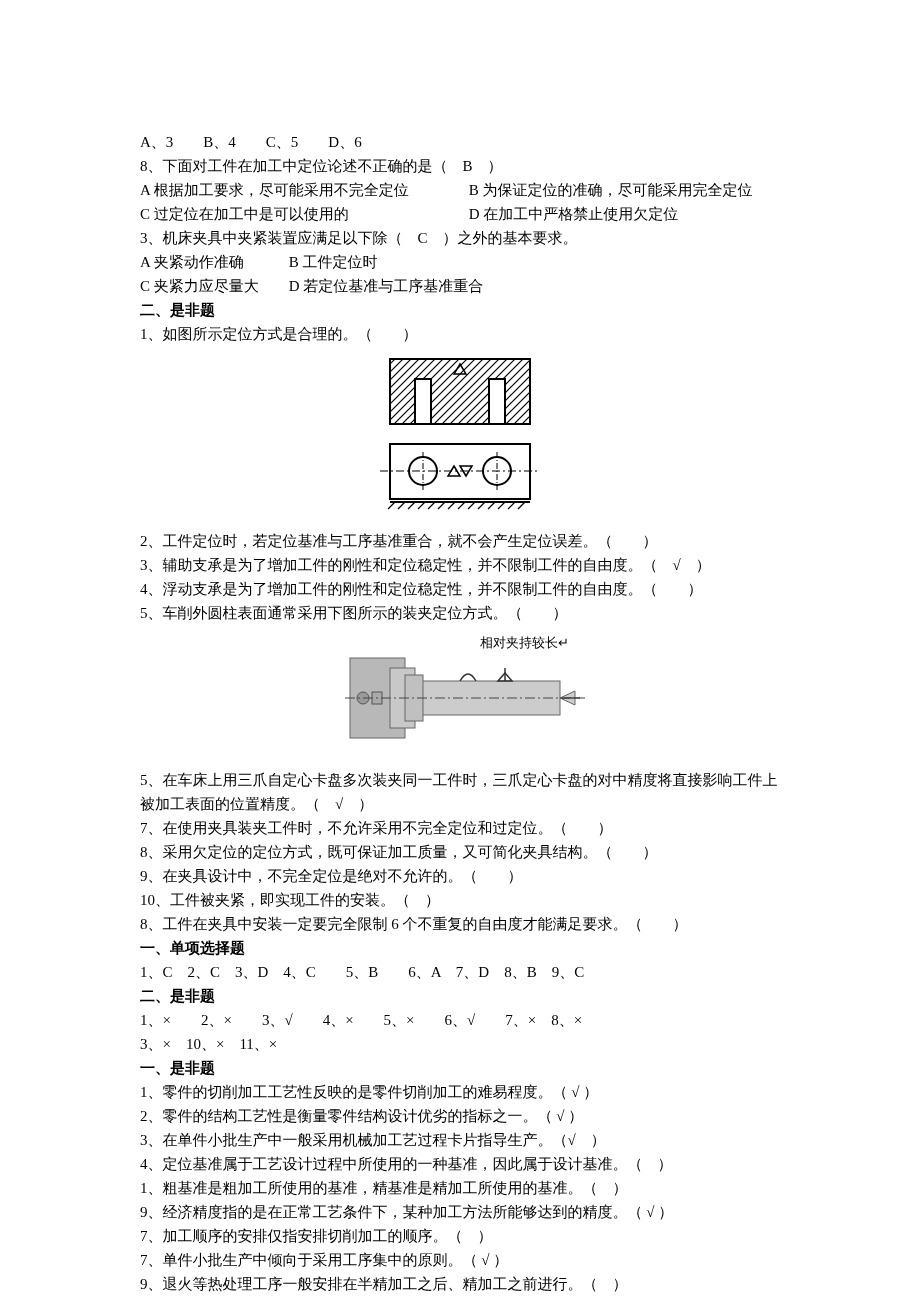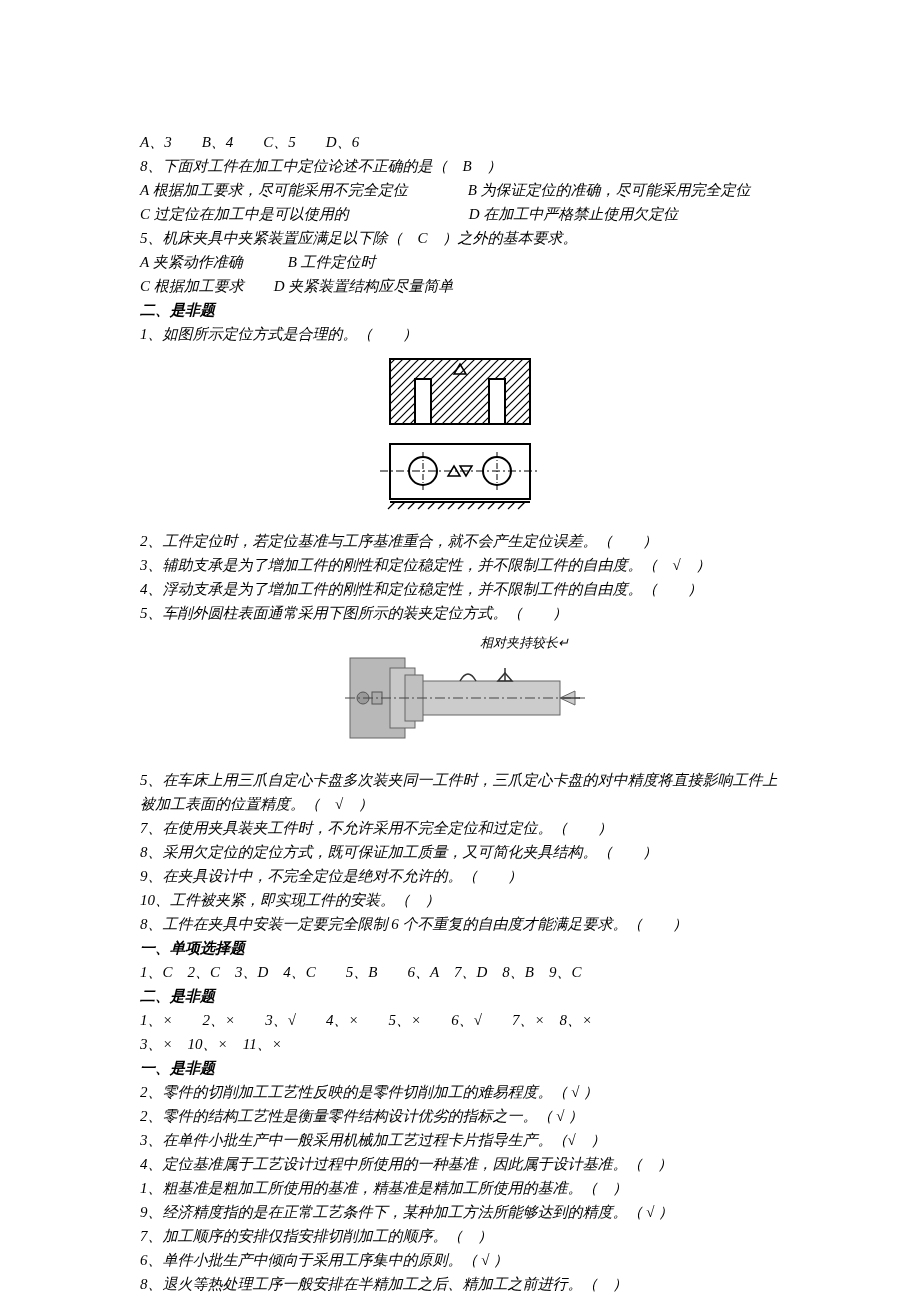--- a/index.html
+++ b/index.html
@@ -9,47 +9,45 @@
       margin: 0;
       padding: 130px 140px 60px 140px;
       background: #fff;
       color: #000;
       width: 920px;
       box-sizing: border-box;
     }
     .line {
       margin: 0;
       padding: 0;
-      font-style: italic;
     }
     .figure {
       text-align: center;
       margin: 8px 0;
-      font-style: italic;
     }
     .figure svg {
       display: inline-block;
     }
     .answer-line {
       margin: 0;
     }
     .section-title {
       font-weight: bold;
     }
   </style>
 </head>
 <body>
 
 <p class="line">A、3　　B、4　　C、5　　D、6</p>
 <p class="line">8、下面对工件在加工中定位论述不正确的是（　B　）</p>
 <p class="line">A 根据加工要求，尽可能采用不完全定位　　　　B 为保证定位的准确，尽可能采用完全定位</p>
 <p class="line">C 过定位在加工中是可以使用的　　　　　　　　D 在加工中严格禁止使用欠定位</p>
-<p class="line">5、机床夹具中夹紧装置应满足以下除（　C　）之外的基本要求。</p>
+<p class="line">3、机床夹具中夹紧装置应满足以下除（　C　）之外的基本要求。</p>
 <p class="line">A 夹紧动作准确　　　B 工件定位时</p>
-<p class="line">C 根据加工要求　　D 夹紧装置结构应尽量简单</p>
+<p class="line">C 夹紧力应尽量大　　D 若定位基准与工序基准重合</p>
 <p class="line section-title">二、是非题</p>
 <p class="line">1、如图所示定位方式是合理的。（　　）</p>
 
 <div class="figure">
   <svg width="200" height="160" viewBox="0 0 200 160">
 
     <rect x="30" y="5" width="140" height="65" fill="none" stroke="#000" stroke-width="2"></rect>
     <defs>
       <pattern id="hatch" patternUnits="userSpaceOnUse" width="8" height="8">
         <path d="M-2,2 l4,-4 M0,8 l8,-8 M6,10 l4,-4" stroke="#000" stroke-width="1.2"></path>
@@ -131,21 +129,21 @@
 <p class="line">10、工件被夹紧，即实现工件的安装。（　）</p>
 <p class="line">8、工件在夹具中安装一定要完全限制 6 个不重复的自由度才能满足要求。（　　）</p>
 
 <p class="line section-title">一、单项选择题</p>
 <p class="line answer-line">1、C　2、C　3、D　4、C　　5、B　　6、A　7、D　8、B　9、C</p>
 <p class="line section-title">二、是非题</p>
 <p class="line answer-line">1、×　　2、×　　3、√　　4、×　　5、×　　6、√　　7、×　8、×</p>
 <p class="line answer-line">3、×　10、×　11、×</p>
 
 <p class="line section-title">一、是非题</p>
-<p class="line">2、零件的切削加工工艺性反映的是零件切削加工的难易程度。（ √ ）</p>
+<p class="line">1、零件的切削加工工艺性反映的是零件切削加工的难易程度。（ √ ）</p>
 <p class="line">2、零件的结构工艺性是衡量零件结构设计优劣的指标之一。（ √ ）</p>
 <p class="line">3、在单件小批生产中一般采用机械加工艺过程卡片指导生产。（√　）</p>
 <p class="line">4、定位基准属于工艺设计过程中所使用的一种基准，因此属于设计基准。（　）</p>
 <p class="line">1、粗基准是粗加工所使用的基准，精基准是精加工所使用的基准。（　）</p>
 <p class="line">9、经济精度指的是在正常工艺条件下，某种加工方法所能够达到的精度。（ √ ）</p>
 <p class="line">7、加工顺序的安排仅指安排切削加工的顺序。（　）</p>
-<p class="line">6、单件小批生产中倾向于采用工序集中的原则。（ √ ）</p>
-<p class="line">8、退火等热处理工序一般安排在半精加工之后、精加工之前进行。（　）</p>
+<p class="line">7、单件小批生产中倾向于采用工序集中的原则。（ √ ）</p>
+<p class="line">9、退火等热处理工序一般安排在半精加工之后、精加工之前进行。（　）</p>
 
 </body></html>

